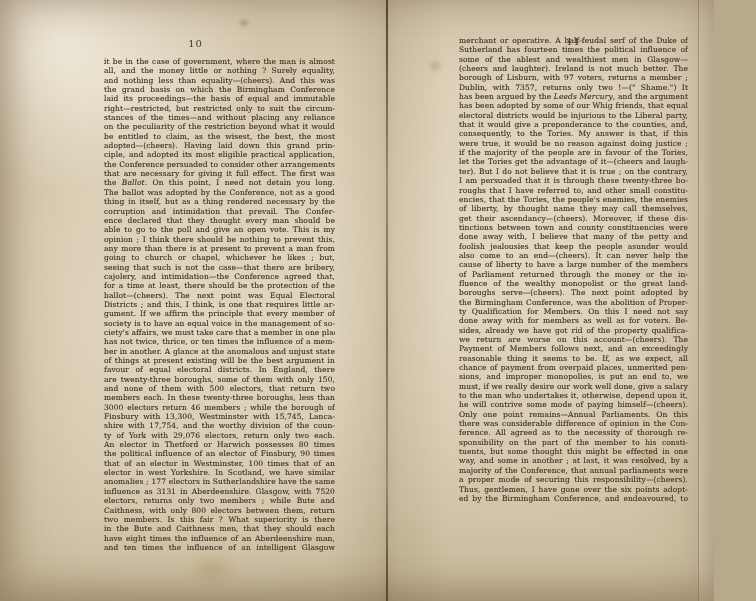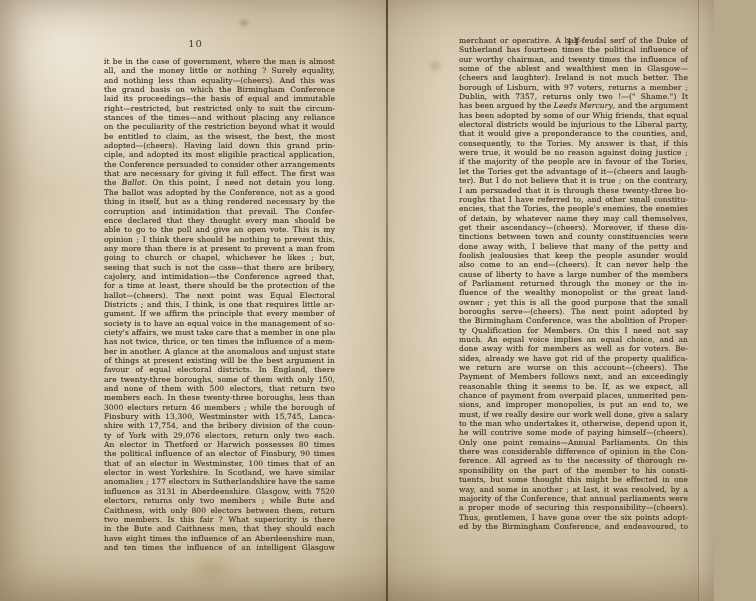--- a/index.html
+++ b/index.html
@@ -98,21 +98,21 @@
         <div class="line">ciety's affairs, we must take care that a member in one place</div>
         <div class="line">has not twice, thrice, or ten times the influence of a mem-</div>
         <div class="line">ber in another.  A glance at the anomalous and unjust state</div>
         <div class="line">of things at present existing will be the best argument in</div>
         <div class="line">favour of equal electoral districts.  In England, there</div>
         <div class="line">are twenty-three boroughs, some of them with only 150,</div>
         <div class="line">and none of them with 500 electors, that return two</div>
         <div class="line">members each.  In these twenty-three boroughs, less than</div>
         <div class="line">3000 electors return 46 members ; while the borough of</div>
         <div class="line">Finsbury with 13,300, Westminster with 15,745, Lanca-</div>
-        <div class="line">shire with 17,754, and the bribery division of the coun-</div>
+        <div class="line">shire with 17,754, and the worthy division of the coun-</div>
         <div class="line">ty of York with 29,076 electors, return only two each.</div>
         <div class="line">An elector in Thetford or Harwich possesses 80 times</div>
         <div class="line">the political influence of an elector of Finsbury, 90 times</div>
         <div class="line">that of an elector in Westminster, 100 times that of an</div>
         <div class="line">elector in west Yorkshire.  In Scotland, we have similar</div>
         <div class="line">anomalies ; 177 electors in Sutherlandshire have the same</div>
         <div class="line">influence as 3131 in Aberdeenshire.  Glasgow, with 7520</div>
         <div class="line">electors, returns only two members ; while Bute and</div>
         <div class="line">Caithness, with only 800 electors between them, return</div>
         <div class="line">two members.  Is this fair ?  What superiority is there</div>
@@ -120,51 +120,48 @@
         <div class="line">have eight times the influence of an Aberdeenshire man,</div>
         <div class="line">and ten times the influence of an intelligent Glasgow</div>
       </div>
   </div>
 
   <div class="page">
     <div class="page-number" id="pagenum-1">11</div>
     <div class="page-body" id="body-1">
         <div class="line">merchant or operative.  A half-feudal serf of the Duke of</div>
         <div class="line">Sutherland has fourteen times the political influence of</div>
-        <div class="line">our worthy chairman, and twenty times the influence of</div>
         <div class="line">some of the ablest and wealthiest men in Glasgow—</div>
         <div class="line">(cheers and laughter).  Ireland is not much better.  The</div>
         <div class="line">borough of Lisburn, with 97 voters, returns a member ;</div>
         <div class="line">Dublin, with 7357, returns only two !—(" Shame.")  It</div>
         <div class="line">has been argued by the <i>Leeds Mercury</i>, and the argument</div>
         <div class="line">has been adopted by some of our Whig friends, that equal</div>
         <div class="line">electoral districts would be injurious to the Liberal party,</div>
         <div class="line">that it would give a preponderance to the counties, and,</div>
         <div class="line">consequently, to the Tories.  My answer is that, if this</div>
         <div class="line">were true, it would be no reason against doing justice ;</div>
         <div class="line">if the majority of the people are in favour of the Tories,</div>
         <div class="line">let the Tories get the advantage of it—(cheers and laugh-</div>
         <div class="line">ter).  But I do not believe that it is true ; on the contrary,</div>
         <div class="line">I am persuaded that it is through these twenty-three bo-</div>
         <div class="line">roughs that I have referred to, and other small constitu-</div>
         <div class="line">encies, that the Tories, the people's enemies, the enemies</div>
-        <div class="line">of detain, by whatever name they may call themselves,</div>
+        <div class="line">of liberty, by thought name they may call themselves,</div>
         <div class="line">get their ascendancy—(cheers).  Moreover, if these dis-</div>
         <div class="line">tinctions between town and county constituencies were</div>
         <div class="line">done away with, I believe that many of the petty and</div>
         <div class="line">foolish jealousies that keep the people asunder would</div>
         <div class="line">also come to an end—(cheers).  It can never help the</div>
         <div class="line">cause of liberty to have a large number of the members</div>
         <div class="line">of Parliament returned through the money or the in-</div>
         <div class="line">fluence of the wealthy monopolist or the great land-</div>
-        <div class="line">owner ; yet this is all the good purpose that the small</div>
         <div class="line">boroughs serve—(cheers).  The next point adopted by</div>
         <div class="line">the Birmingham Conference, was the abolition of Proper-</div>
         <div class="line">ty Qualification for Members.  On this I need not say</div>
-        <div class="line">much.  An equal voice implies an equal choice, and an</div>
         <div class="line">done away with for members as well as for voters.  Be-</div>
         <div class="line">sides, already we have got rid of the property qualifica-</div>
         <div class="line">we return are worse on this account—(cheers).  The</div>
         <div class="line">Payment of Members follows next, and an exceedingly</div>
         <div class="line">reasonable thing it seems to be.  If, as we expect, all</div>
         <div class="line">chance of payment from overpaid places, unmerited pen-</div>
         <div class="line">sions, and improper monopolies, is put an end to, we</div>
         <div class="line">must, if we really desire our work well done, give a salary</div>
         <div class="line">to the man who undertakes it, otherwise, depend upon it,</div>
         <div class="line">he will contrive some mode of paying himself—(cheers).</div>

